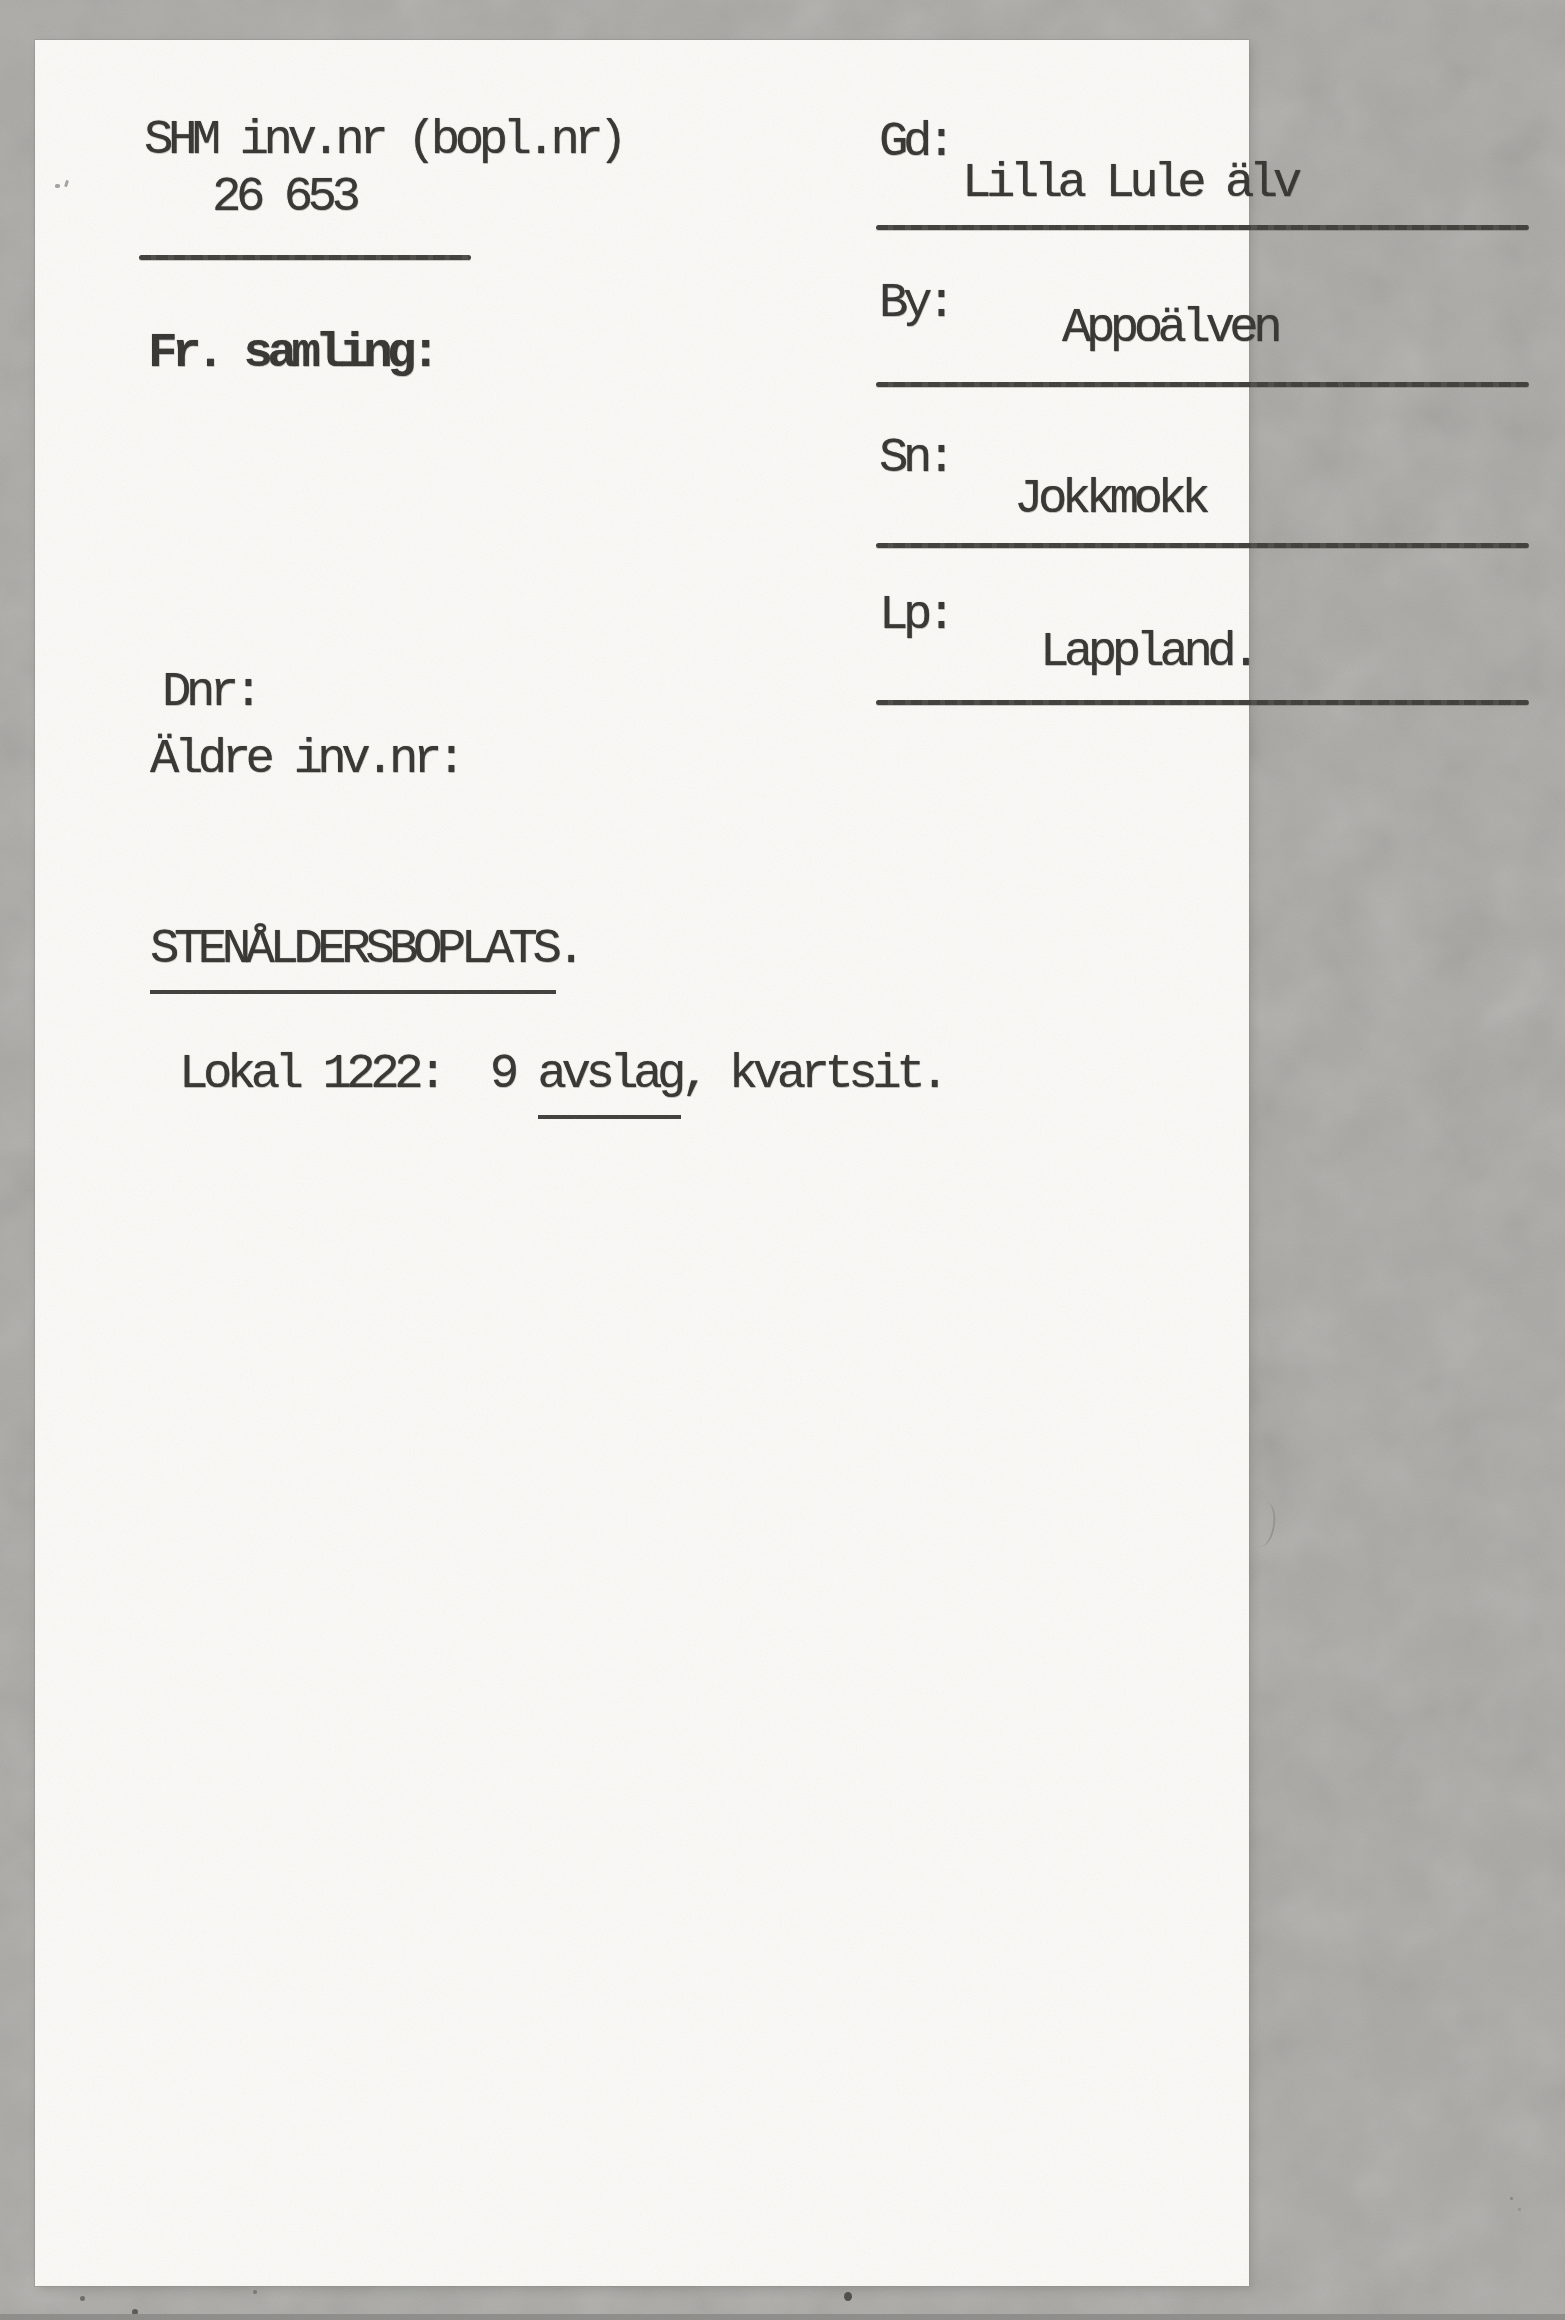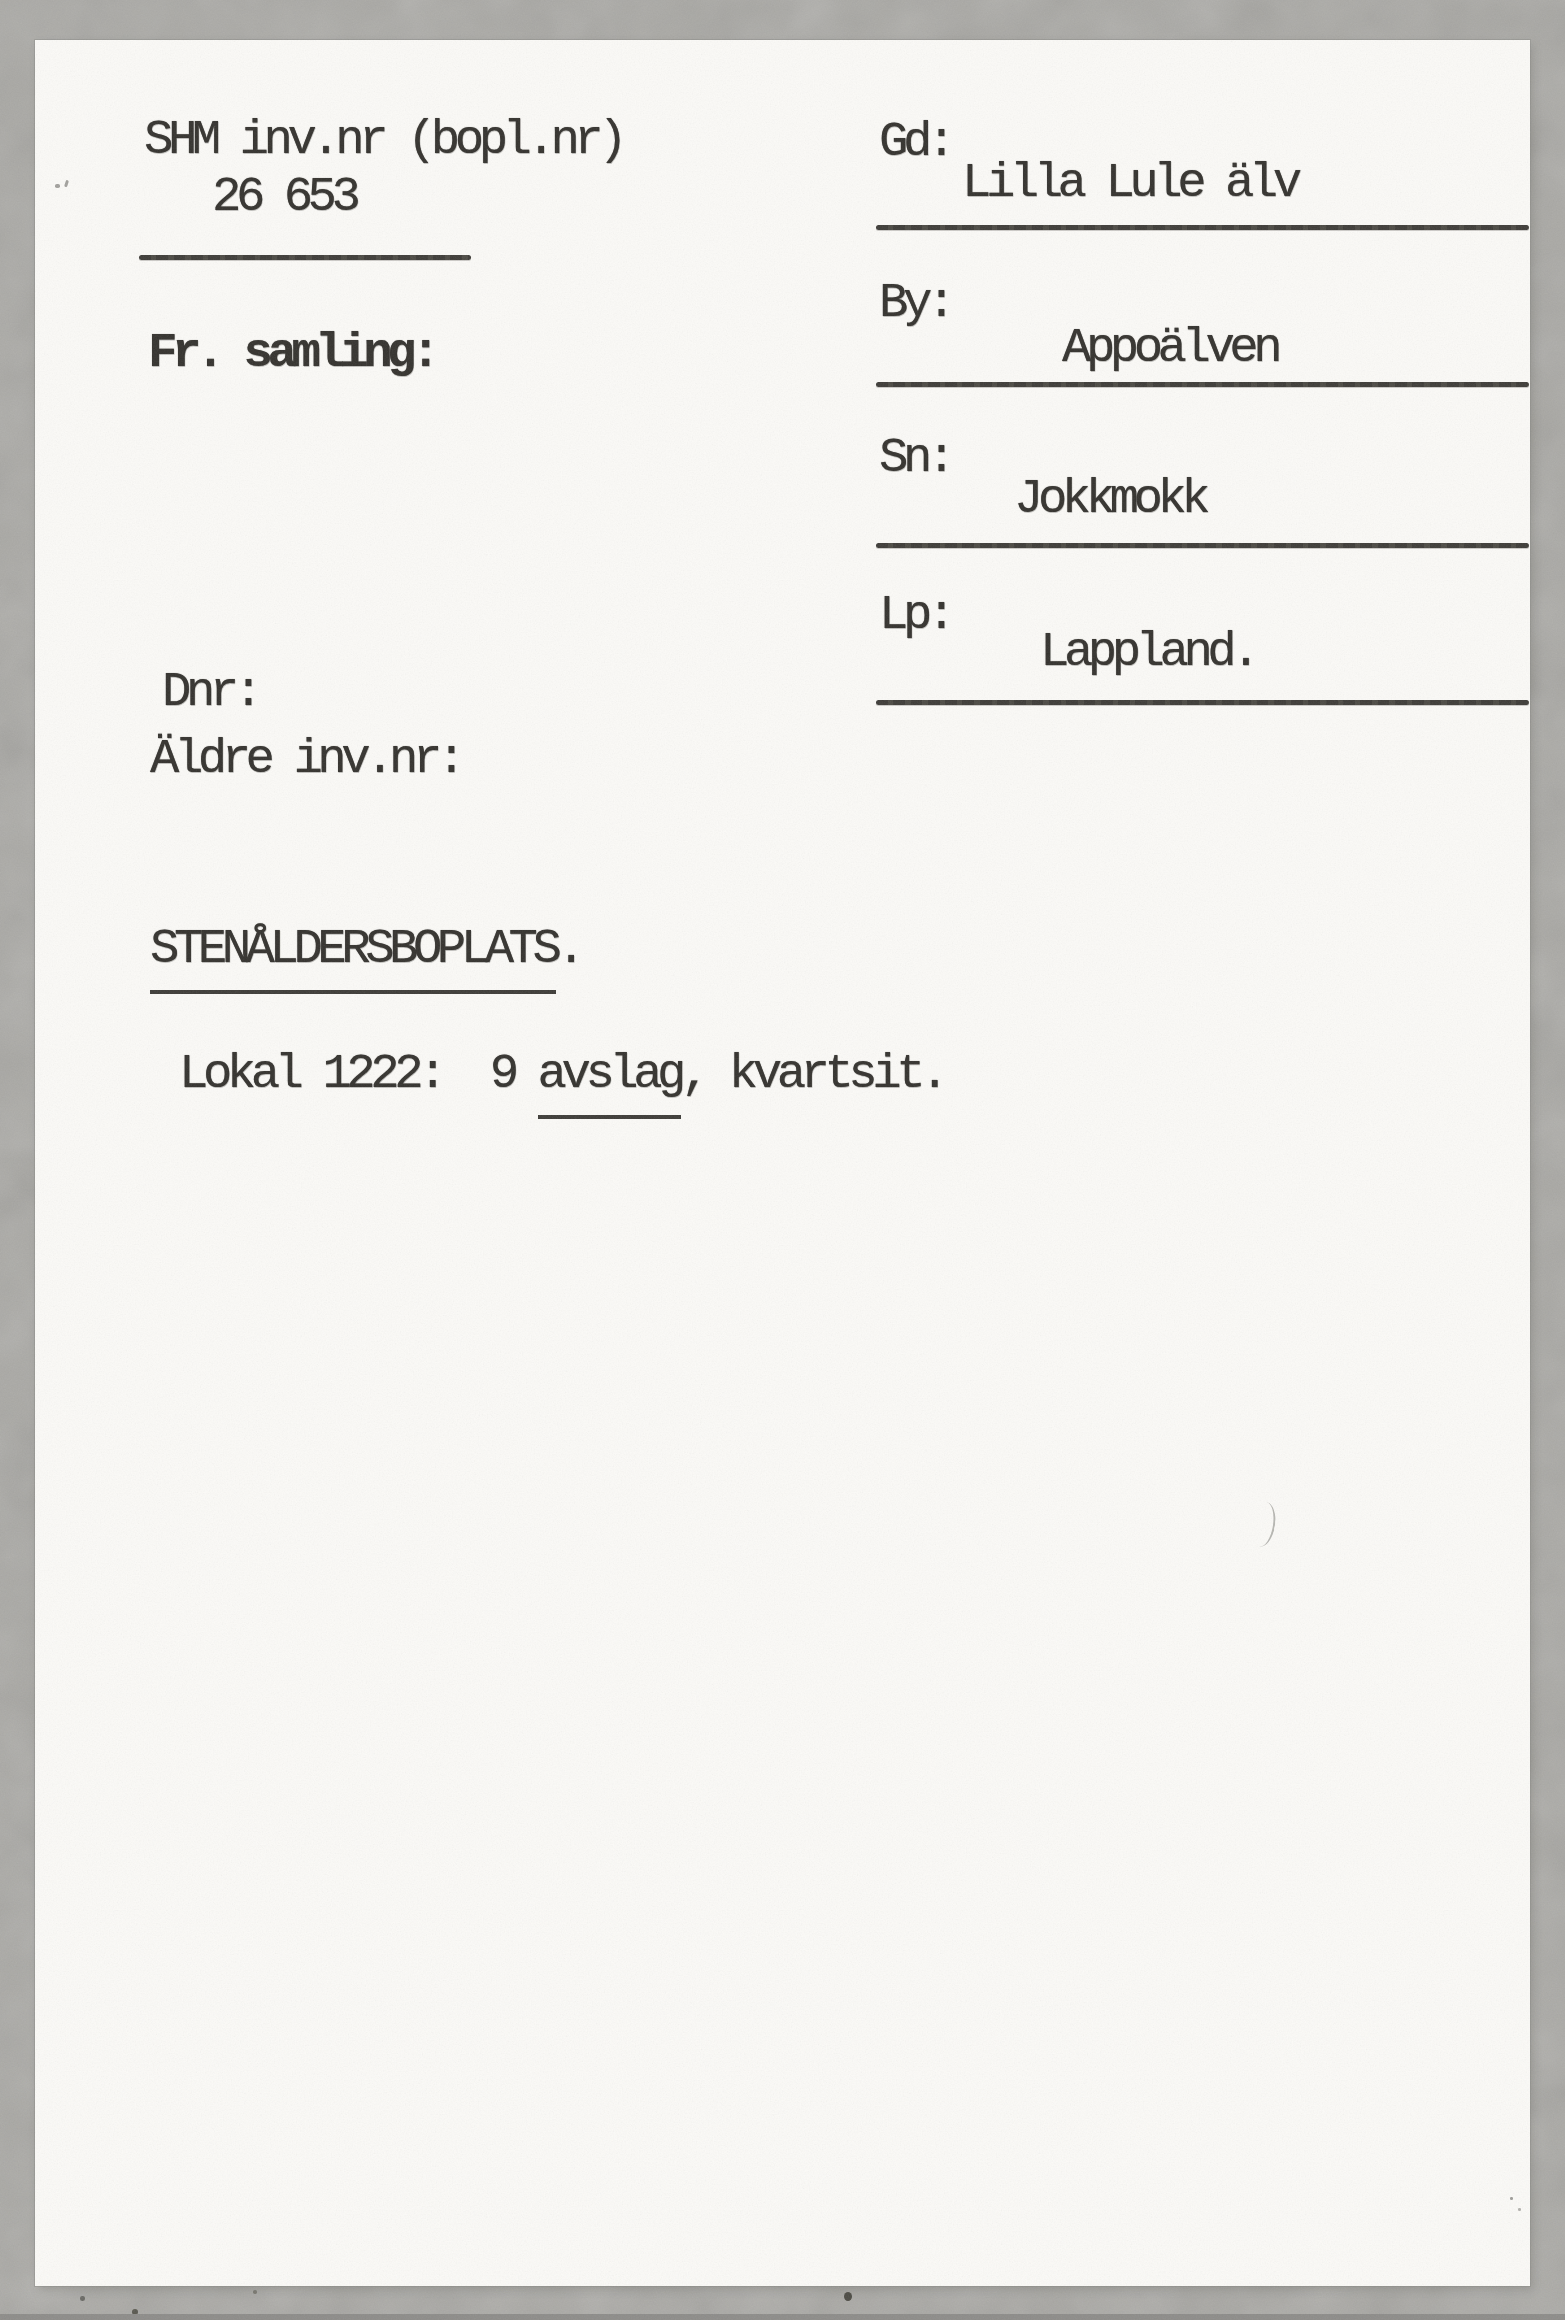--- a/index.html
+++ b/index.html
@@ -3,42 +3,42 @@
 <meta charset="utf-8">
 <title>Scanned card</title>
 <style>
   html,body{margin:0;padding:0;background:#8e8d8a;}
   .scan{
     position:relative;width:1566px;height:2320px;overflow:hidden;
     background:#a9a8a4;
     font-family:"Liberation Mono","DejaVu Sans Mono",monospace;
   }
   .paper{
-    position:absolute;left:35px;top:40px;width:1495px;height:2246px;
+    position:absolute;left:35px;top:40px;width:1214px;height:2246px;
     background:#fbfaf7;
     box-shadow:0 0 0 0.9px rgba(140,140,136,.55), 2.7px 3.6px 9px rgba(80,80,76,.25);
   }
   .tw{
     position:absolute;
     font-size:49px;line-height:1;letter-spacing:-5.5px;
     color:#34322e;white-space:pre;
     text-shadow:0 0 0.9px rgba(52,50,46,.65), 0.5px 0.5px 0 rgba(52,50,46,.25);
   }
   .rule{
     position:absolute;height:4.5px;border-radius:2.7px;
     background:repeating-linear-gradient(90deg,#3e3c38 0 11.8px,#4c4a44 11.8px 17.3px);
     box-shadow:0 0.9px 0 rgba(62,60,56,.25);
   }
   .u{display:inline-block;padding-bottom:16px;border-bottom:4.5px solid #3e3c38;}
   .rf .lbl{left:844px;}
   .rf .val{}
   .rf .rule{left:841px;width:653px;}
   
   .rf0-lbl{top:78px;}  .rf0-val{left:927px;top:119px;} .rf0-rule{top:185px;}
-  .rf1-lbl{top:239px;} .rf1-val{left:1027px;top:284px;} .rf1-rule{top:342px;}
+  .rf1-lbl{top:239px;} .rf1-val{left:1027px;top:264px;} .rf1-rule{top:342px;}
   .rf2-lbl{top:394px;} .rf2-val{left:979px;top:435px;text-align:right;} .rf2-rule{top:503px;}
   .rf3-lbl{top:551px;} .rf3-val{left:1005px;top:588px;text-align:right;} .rf3-rule{top:660px;}
   
   .inv-label{left:109px;top:76px;}
   .inv-number{left:177px;top:133px;}
   .inv-rule{left:104px;top:215px;width:332px;}
   .collection-label{left:113px;top:289px;font-weight:bold;}
   .dnr-label{left:115px;top:628px;margin-left:12px;}
   .older-inv-label{left:115px;top:695px;}
   .heading{left:115px;top:885px;}

